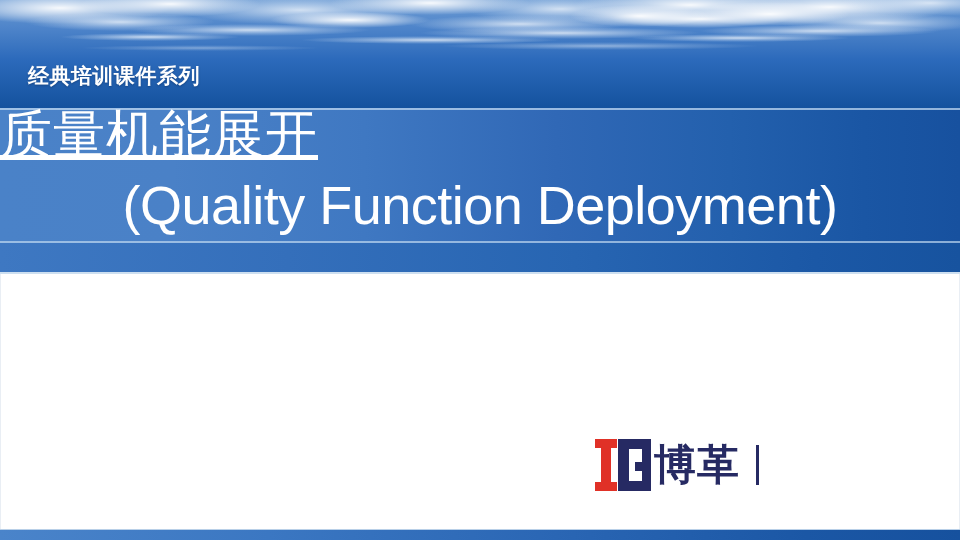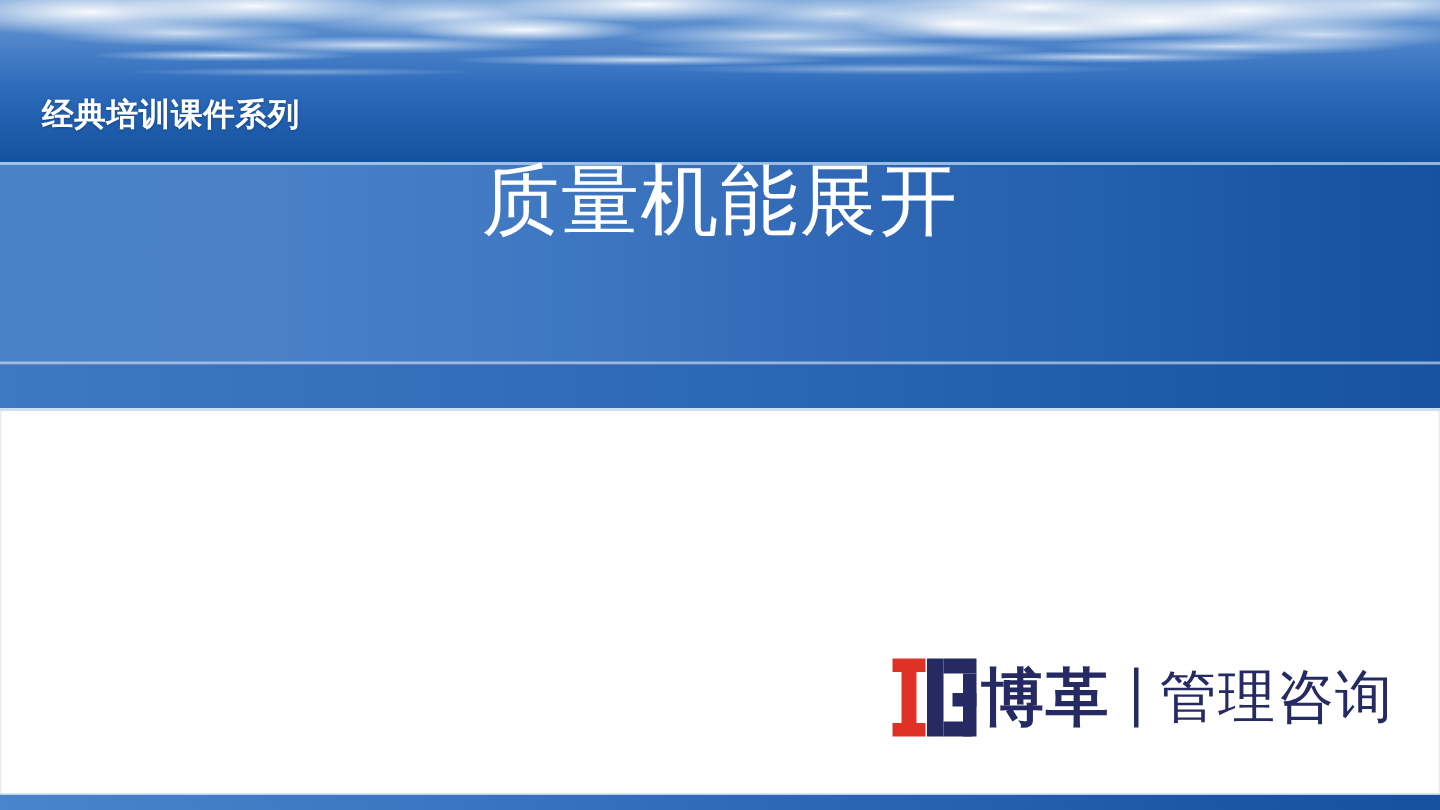--- a/index.html
+++ b/index.html
@@ -150,26 +150,27 @@
     white-space: nowrap;
     text-shadow: 0 1px 2px rgba(10, 40, 85, 0.45);
   }
 
   
   .title-cn {
     position: absolute;
     left: 0;
     top: 103px;
     width: 960px;
-    text-align: center;
+    text-align: left;
     font-size: 52px;
     line-height: 62px;
     color: #ffffff;
     letter-spacing: 1px;
     white-space: nowrap;
+    text-decoration: underline;
   }
   .title-en {
     position: absolute;
     left: 0;
     top: 173px;
     width: 960px;
     text-align: center;
     font-size: 54px;
     line-height: 64px;
     color: #ffffff;
@@ -269,33 +270,33 @@
 
   <div class="kicker">经典培训课件系列</div>
 
   <div class="title-band"></div>
   <div class="band-hairline-top"></div>
   <div class="band-hairline-bottom"></div>
   <div class="lower-band"></div>
   <div class="lower-band-edge"></div>
 
   <div class="title-cn">质量机能展开</div>
+  <div class="title-en">(Quality Function Deployment)</div>
 
   <div class="body-area"></div>
 
   <div class="logo">
     <svg class="logo-mark" viewBox="0 0 62 56">
       <path d="M3 2 L25 2 L25 11 L19 11 L19 45 L25 45 L25 54 L3 54 L3 45 L9 45 L9 11 L3 11 Z" fill="#e03127"></path>
       <path d="M26 2 L37 2 L37 54 L26 54 Z" fill="#262a63"></path>
       <path d="M37 2 L59 2 L59 12 L37 12 Z" fill="#262a63"></path>
       <path d="M50 12 L59 12 L59 54 L50 54 Z" fill="#262a63"></path>
       <path d="M37 44 L56 44 L56 54 L37 54 Z" fill="#262a63"></path>
       <path d="M43 25 L59 25 L59 34 L43 34 Z" fill="#262a63"></path>
     </svg>
     <span class="logo-word">博革</span>
     <span class="logo-divider"></span>
-    <span class="logo-tag">管理咨询</span>
   </div>
 
   <div class="bottom-bar-hairline"></div>
   <div class="bottom-bar"></div>
 
 </div>
 
 </body></html>

